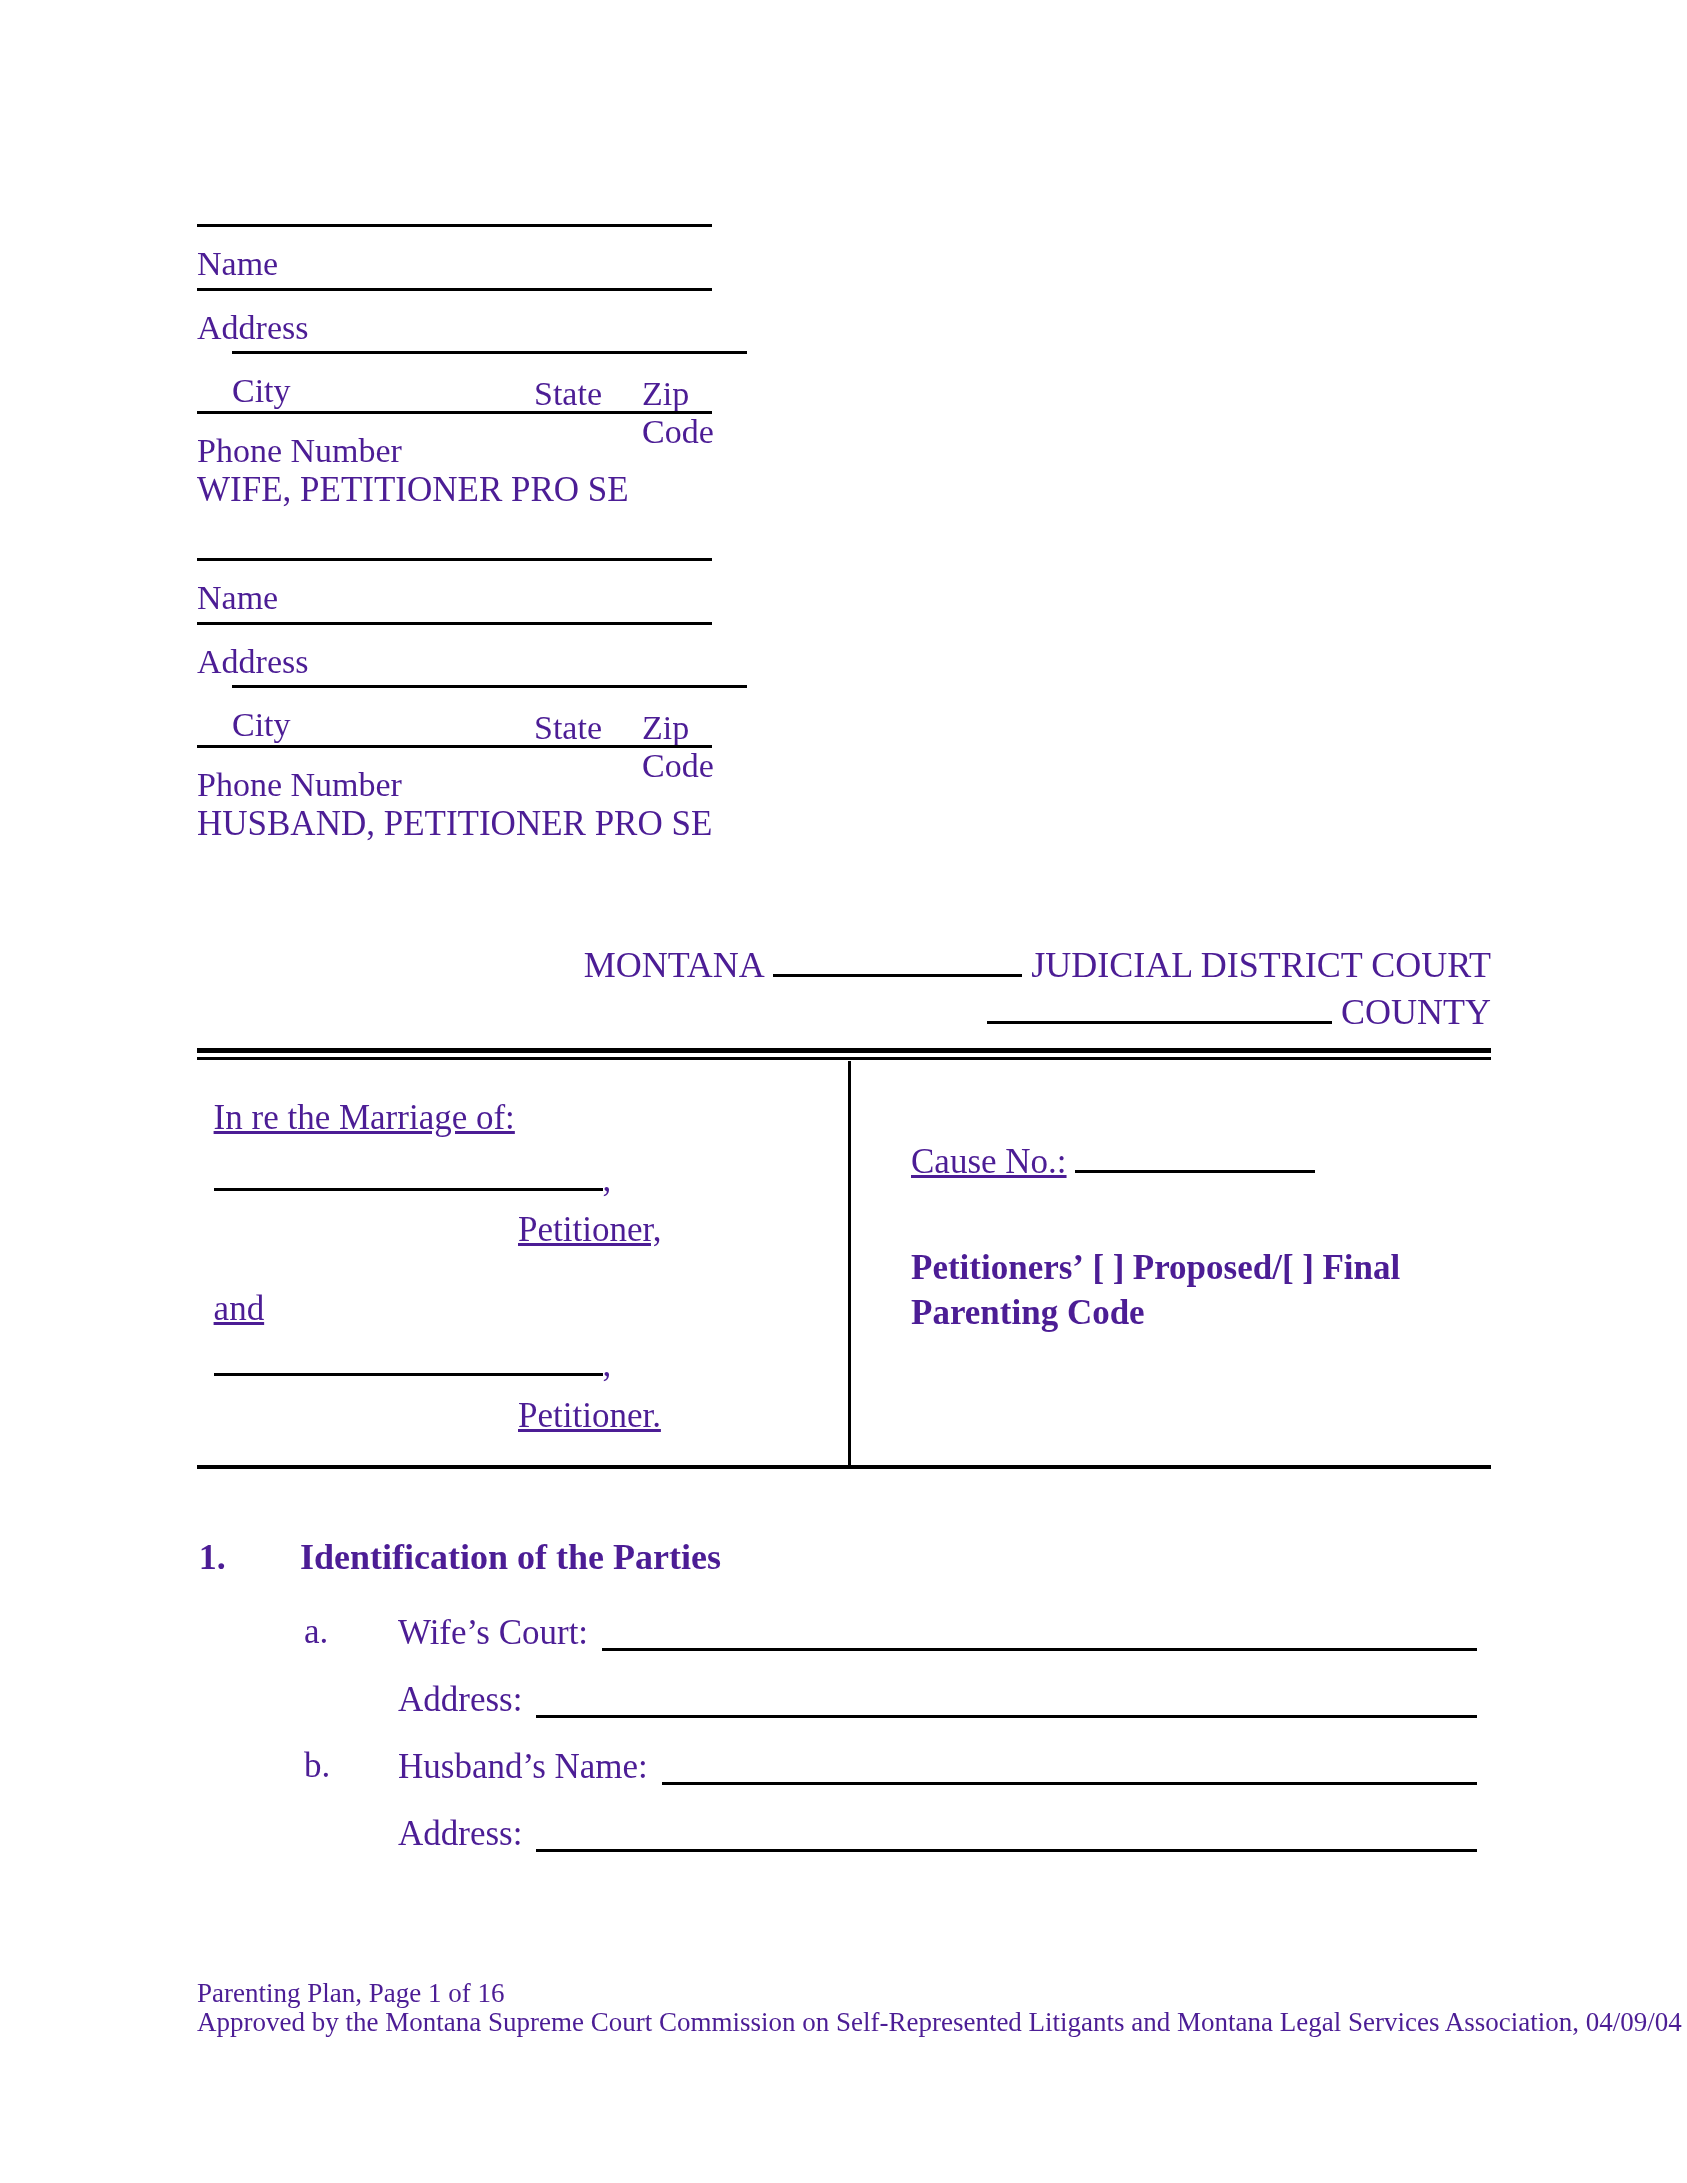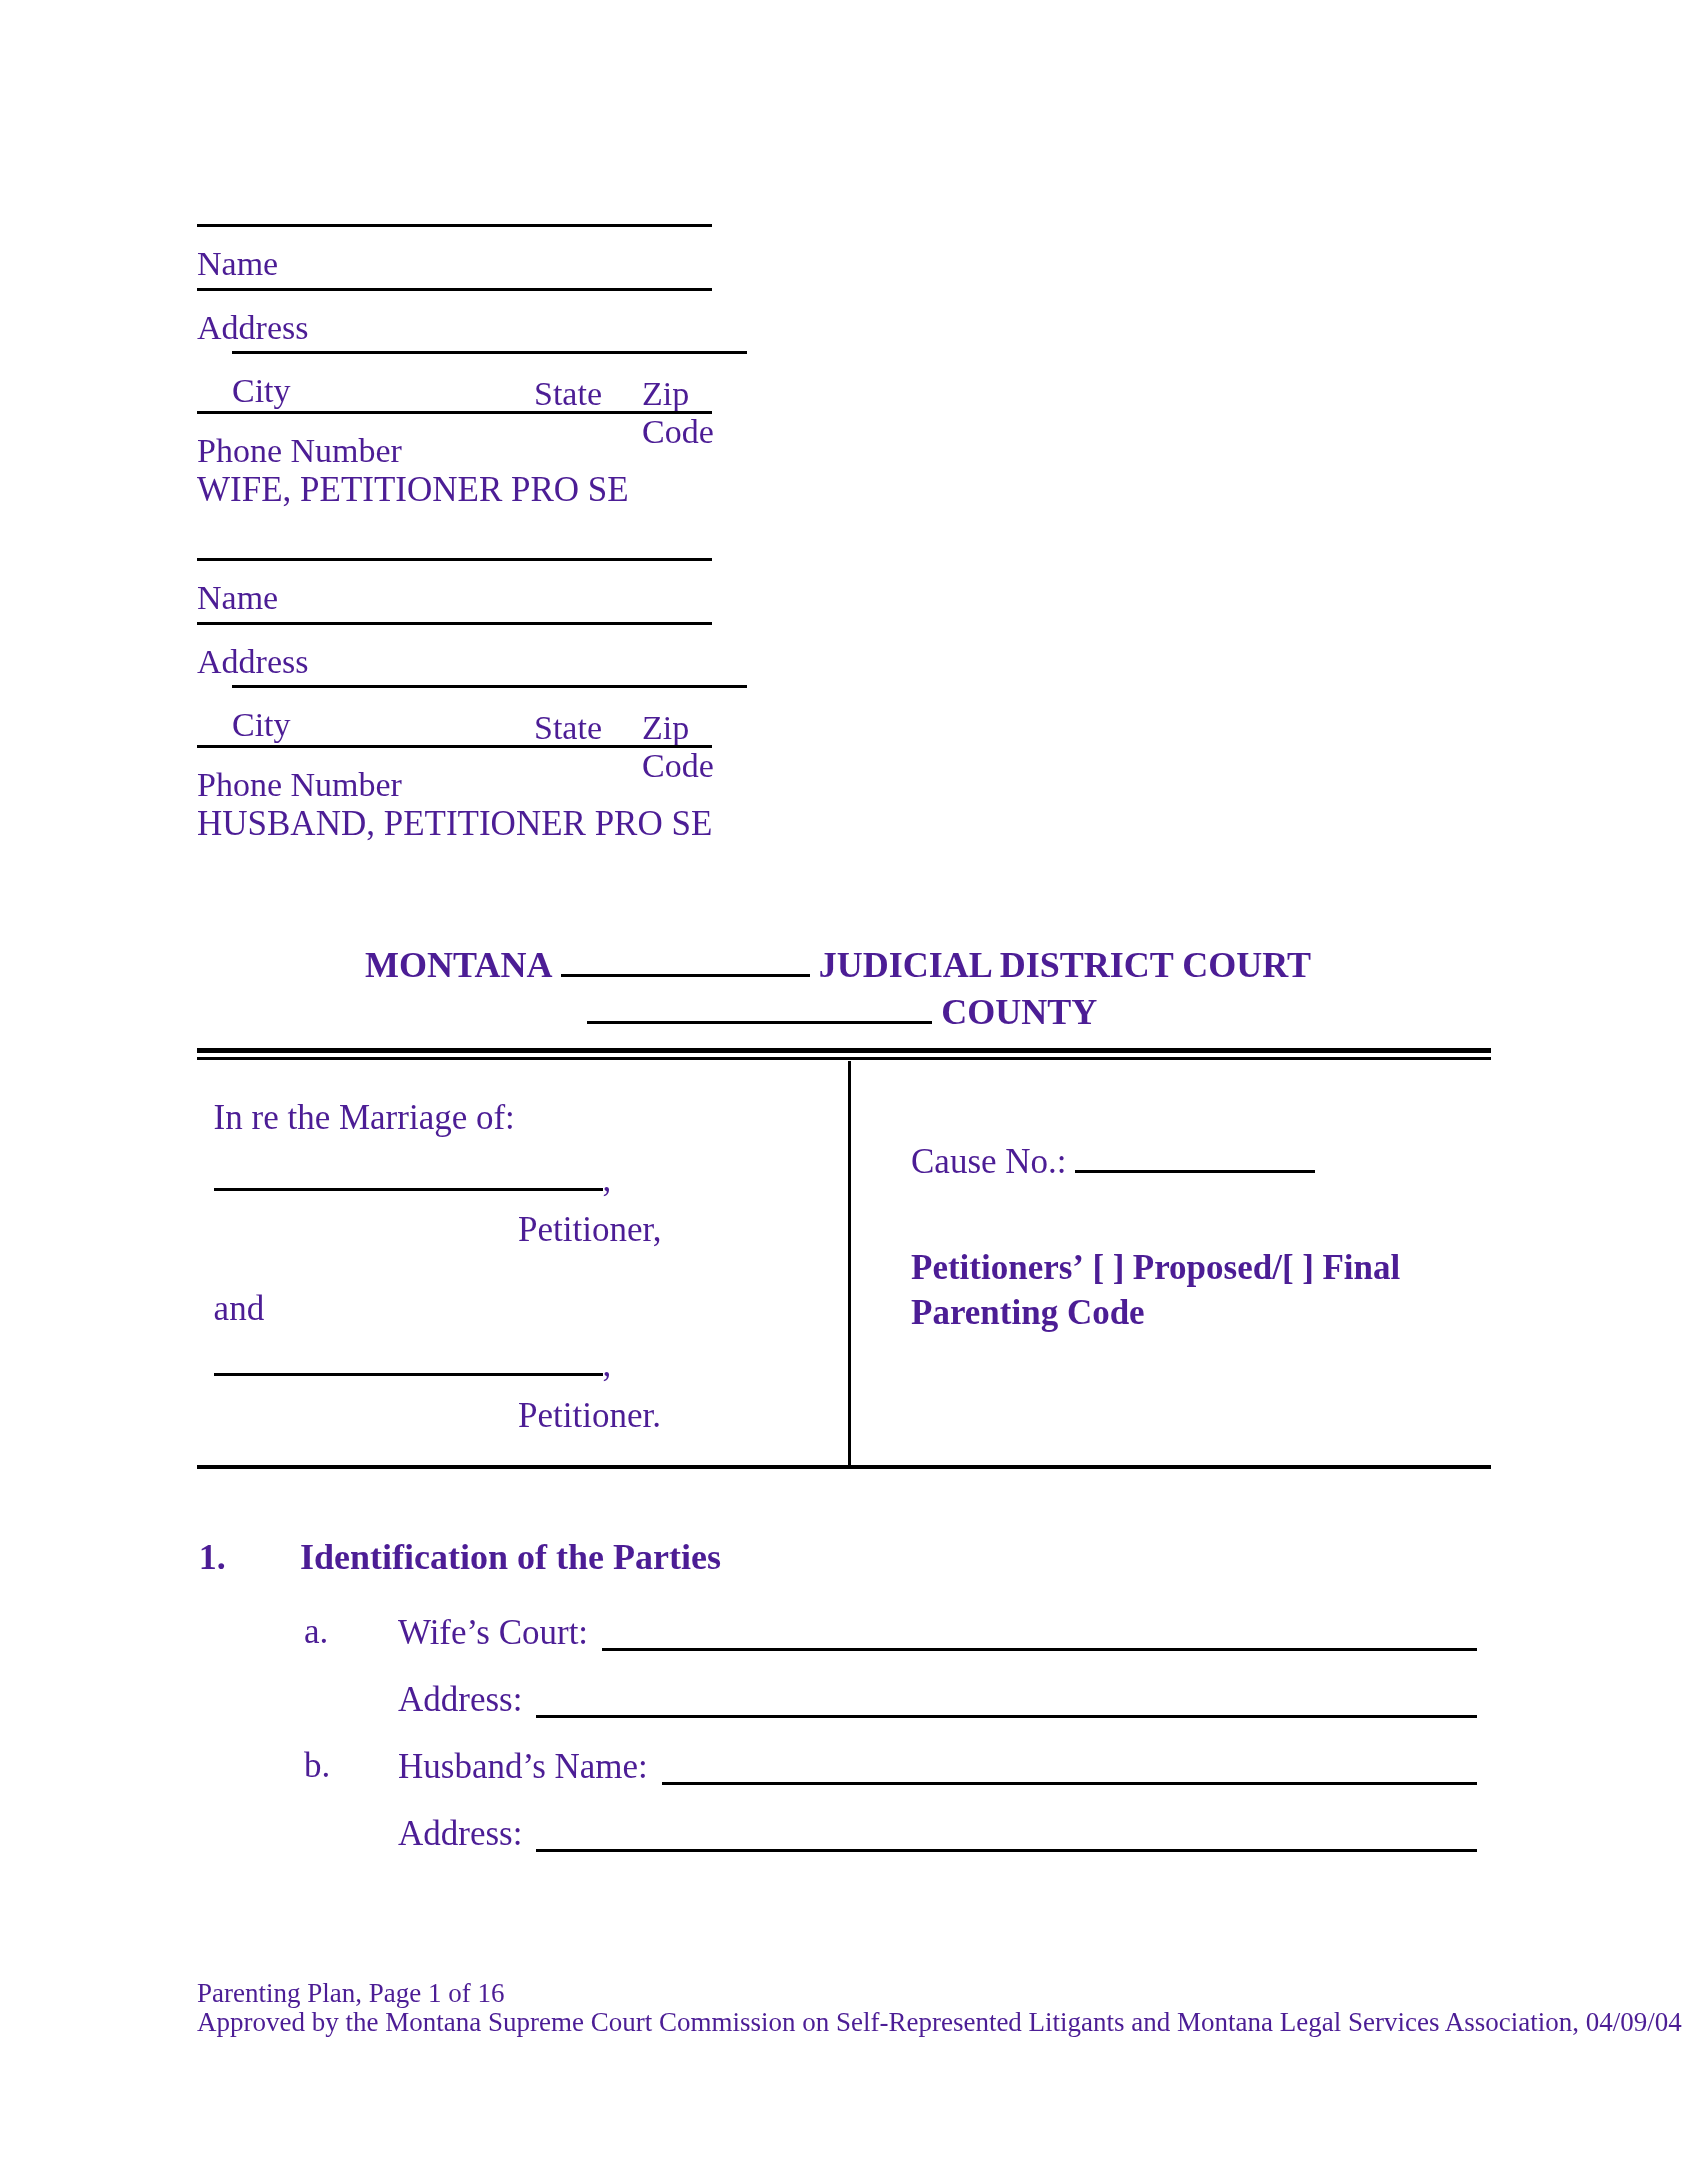--- a/index.html
+++ b/index.html
@@ -12,32 +12,32 @@
   .block{position:absolute;left:197px;width:515px;}
   .blk-wife{top:224px;}
   .blk-husband{top:558px;}
   .frow{position:absolute;left:0;width:515px;border-top:3.5px solid #000;
         padding-top:17.5px;font-size:34px;line-height:38px;}
   .r1{top:0;} .r2{top:64px;} .r3{top:127px;margin-left:35px;} .r4{top:187px;}
   .inner-label{position:absolute;top:21px;}
   .pos-state{left:302px;} .pos-zip{left:410px;}
   .party{position:absolute;left:0;top:246px;font-size:35px;line-height:40px;white-space:nowrap;}
   
-  .court-heading{position:absolute;left:191px;top:942px;width:1294px;
-    text-align:center;font-weight:bold;font-size:36px;line-height:47px;}
+  .court-heading{position:absolute;left:197px;top:942px;width:1294px;
+    text-align:right;font-weight:normal;font-size:36px;line-height:47px;}
   .h-blank{display:inline-block;border-bottom:3.5px solid #000;height:30px;
     vertical-align:baseline;margin:0 8.7px;}
   .h-blank1{width:249px;} .h-blank2{width:345px;}
   
   .caption-box{position:absolute;left:197px;top:1048px;width:1294px;height:421px;font-size:35px;}
   .double-rule{position:absolute;left:0;top:0;width:100%;height:4.4px;
     border-top:5.2px solid #000;border-bottom:3.5px solid #000;}
   .box-bottom{position:absolute;left:0;bottom:0;width:100%;height:4.4px;background:#000;}
   .box-divider{position:absolute;left:651px;top:13px;bottom:4.4px;width:2.6px;background:#000;}
-  .cap-item{position:absolute;line-height:40px;white-space:nowrap;}
+  .cap-item{position:absolute;line-height:40px;white-space:nowrap;text-decoration:underline;}
   .cap-intro{left:16.6px;top:50px;}
   .cap-blankrow1{left:16.6px;top:103px;}
   .cap-blankrow2{left:16.6px;top:288px;}
   .cap-blank{display:inline-block;width:389px;border-bottom:3.5px solid #000;height:37px;vertical-align:baseline;}
   .cap-pet1{left:321px;top:162px;}
   .cap-and{left:16.6px;top:241px;}
   .cap-pet2{left:321px;top:348px;}
   .cap-cause{left:714px;top:87px;}
   .cause-blank{display:inline-block;width:240px;border-bottom:3.5px solid #000;height:35px;
     vertical-align:baseline;margin-left:8.7px;}

